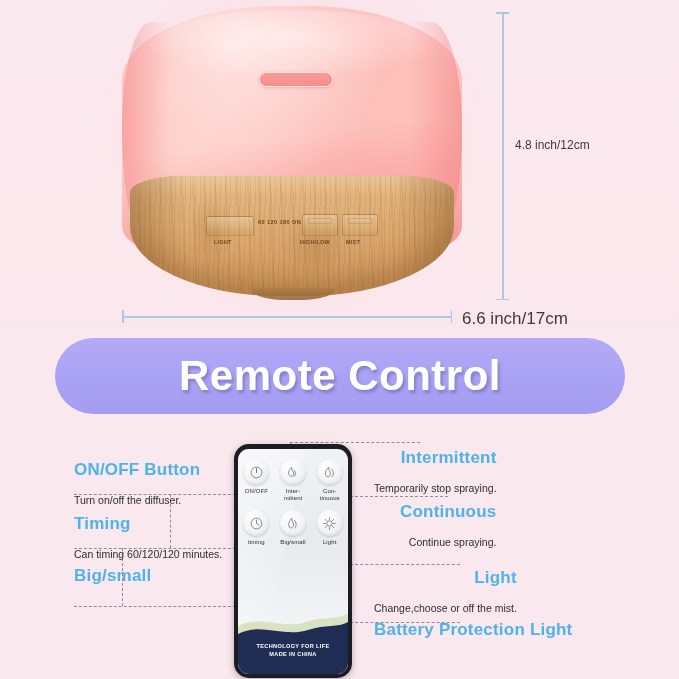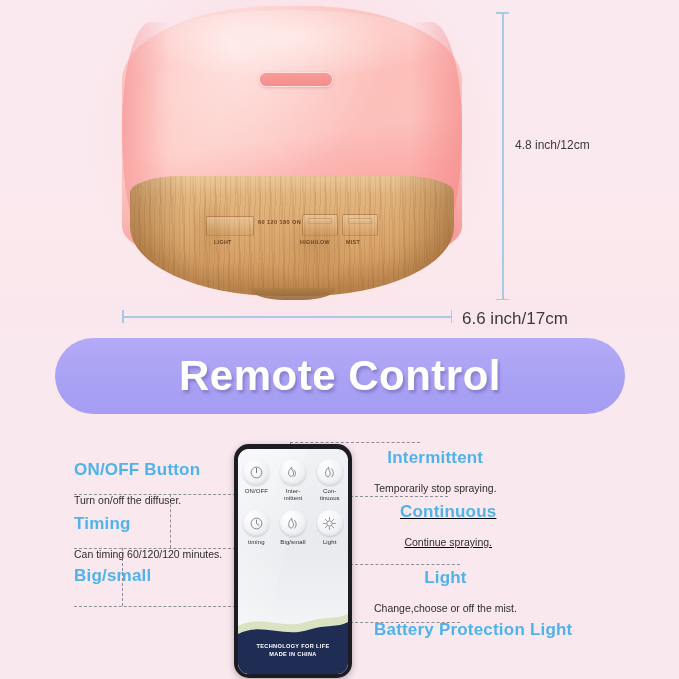--- a/index.html
+++ b/index.html
@@ -221,21 +221,21 @@
 
   
   .anno { position: absolute; }
   .anno .title {
     color: #4fb3ea; font-weight: 700; letter-spacing: .2px;
     font-size: 17px; line-height: 20px; white-space: nowrap;
   }
   .anno .desc {
     color: #2d2d2d; font-size: 10.5px; line-height: 13px; margin-top: 14px;
   }
-  .anno.right { text-align: center; }
+  .anno.right { text-align: right; }
 
   
   .dash-h { position: absolute; height: 0; border-top: 1.2px dashed #8e8e96; }
   .dash-v { position: absolute; width: 0; border-left: 1.2px dashed #8e8e96; }
 </style>
 </head>
 <body>
 
 <div id="page">
 
@@ -417,21 +417,21 @@
 
     <div class="anno" style="left:74px; top:140px; width:164px;">
       <div class="title">Big/small</div>
     </div>
 
     <div class="anno right" style="left:374px; top:22px;">
       <div class="title">Intermittent</div>
       <div class="desc">Temporarily stop spraying.</div>
     </div>
 
-    <div class="anno right" style="left:400px; top:76px;text-decoration:underline;">
+    <div class="anno right" style="left:400px; top:76px;">
       <div class="title">Continuous</div>
       <div class="desc">Continue spraying.</div>
     </div>
 
     <div class="anno right" style="left:374px; top:142px;">
       <div class="title">Light</div>
       <div class="desc">Change,choose or off the mist.</div>
     </div>
 
     <div class="anno right" style="left:374px; top:194px;">

